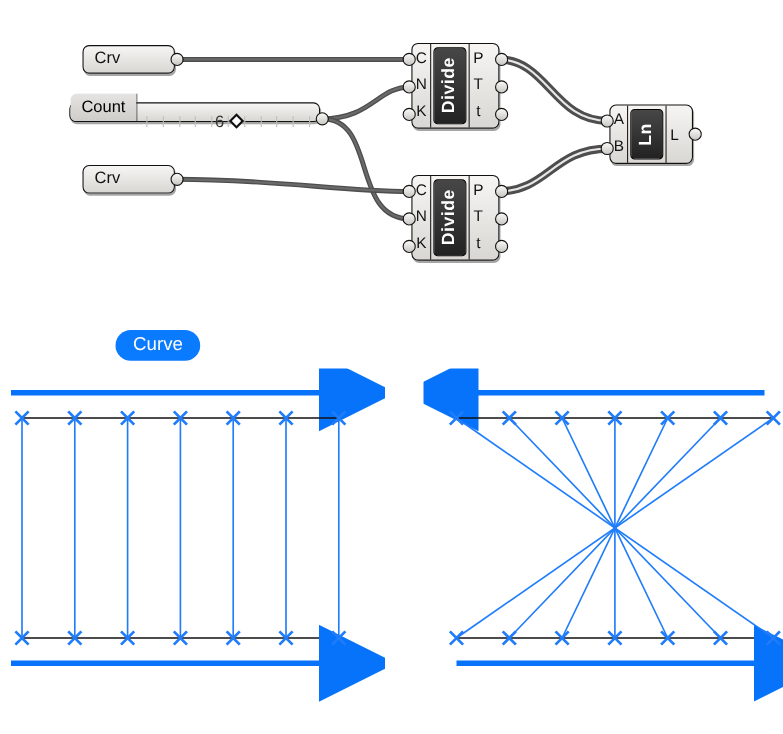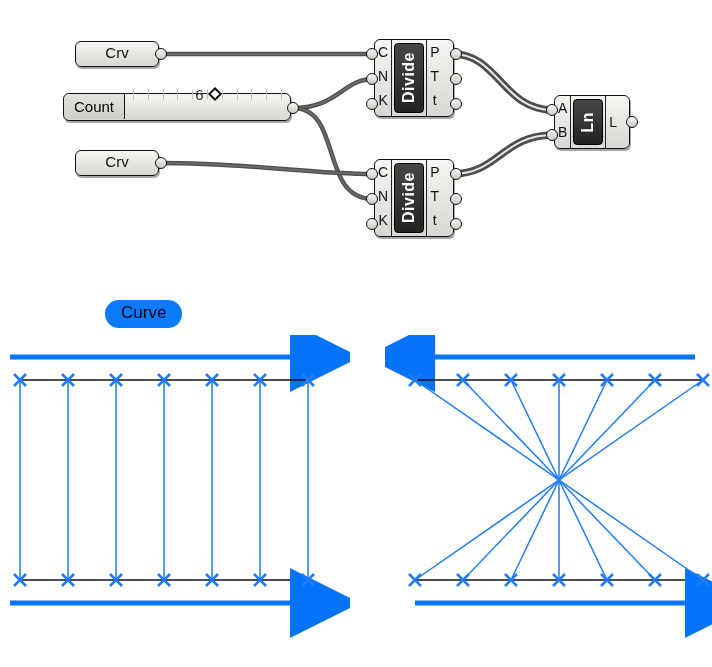--- a/index.html
+++ b/index.html
@@ -28,27 +28,26 @@
   .comp {
     position: absolute;
     background: linear-gradient(to bottom, #f6f5f3, #d9d7d3);
     border: 1px solid #111;
     border-radius: 6px;
     box-shadow: 1px 2px 0 rgba(0,0,0,0.35);
   }
   .param-label {
     font-size: 15px;
     color: #111;
-    text-align: center;
     padding: 2px 10px 4px;
   }
   .slider {
     display: flex;
-    align-items: flex-start;
-    height: 28px;
+    align-items: flex-end;
+    height: 18px;
   }
   .slider-name {
     background: linear-gradient(to bottom,#e5e4e2,#cfcdc9);
     border-right: 1px solid #111;
     border-top-left-radius: 6px;
     border-bottom-left-radius: 6px;
     font-size: 15px;
     padding: 4px 10px;
   }
   .slider-track {
@@ -142,21 +141,21 @@
 
   
   .diagrams {
     position: absolute;
     left: 0; top: 300px;
     width: 712px; height: 360px;
   }
   .pill {
     position: absolute;
     background: #0a7aff;
-    color: #000000;
+    color: #ffffff;
     font-size: 17px;
     border-radius: 14px;
     padding: 3px 16px 5px;
   }
   .diag-svg {
     position: absolute;
   }
 </style>
 </head>
 <body>

